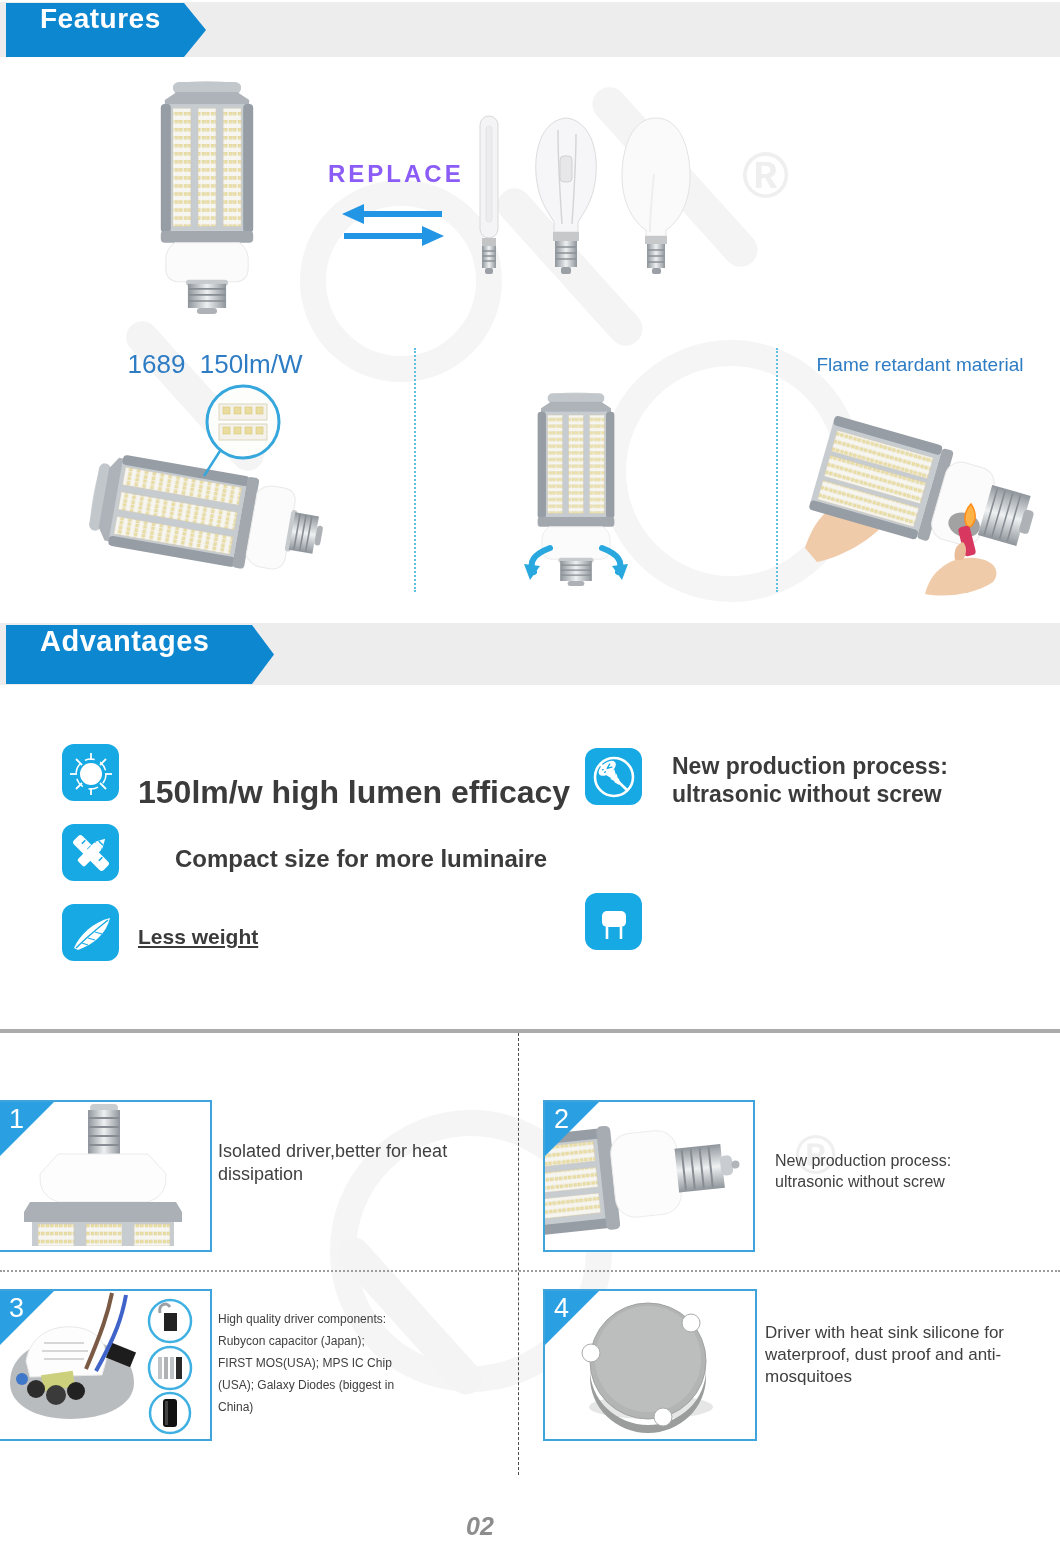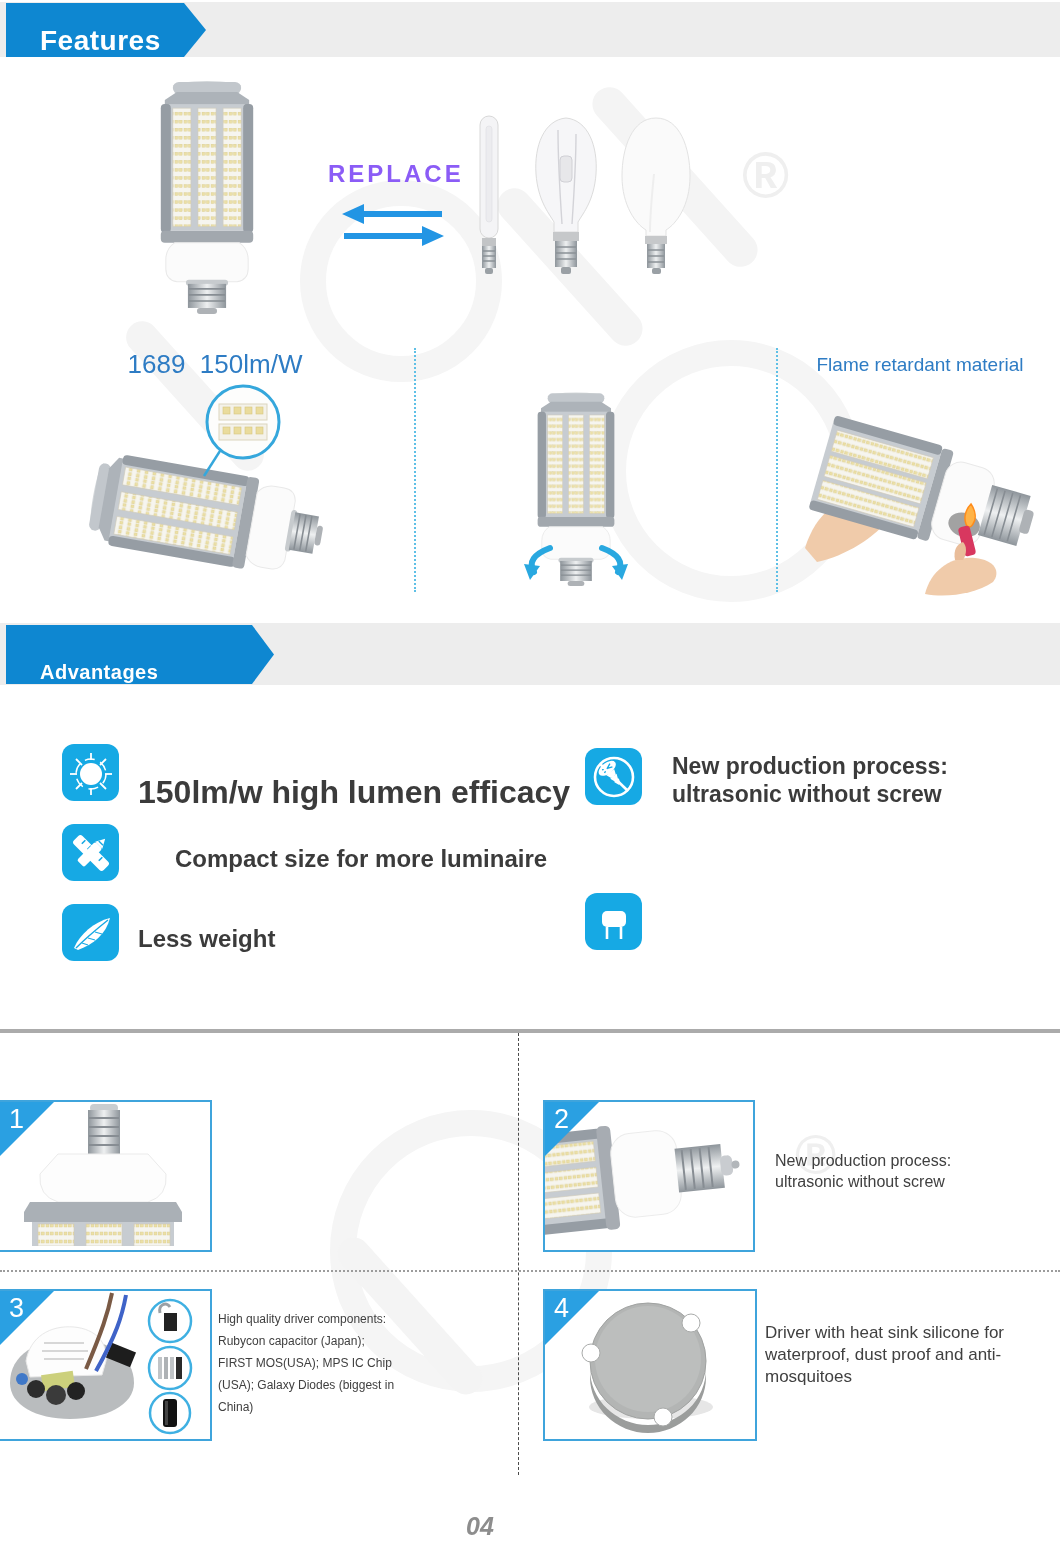--- a/index.html
+++ b/index.html
@@ -8,21 +8,21 @@
   .abs{position:absolute;}
 
   
   .wm-ring{position:absolute;border-radius:50%;border:26px solid #f5f5f5;}
   .wm-bar{position:absolute;background:#f4f4f4;border-radius:20px;}
   .wm-reg{position:absolute;color:#efefef;font-weight:bold;}
 
   
   .strip{position:absolute;left:0;width:1060px;background:#ededed;}
   .banner{position:absolute;background:#0e87d1;color:#fff;font-weight:bold;
-          display:flex;align-items:flex-end;
+          display:flex;align-items:flex-start;
           clip-path:polygon(0 0,calc(100% - 22px) 0,100% 50%,calc(100% - 22px) 100%,0 100%);}
   .banner span{padding-left:34px;letter-spacing:.5px;}
 
   .col-title{position:absolute;color:#2e7cc4;text-align:center;white-space:pre;}
   .v-div-cyan{position:absolute;width:0;border-left:2px dotted #5fc0e6;}
 
   .adv-icon{position:absolute;width:57px;height:57px;background:#16a9e4;border-radius:12px;
             display:flex;align-items:center;justify-content:center;}
   .adv-label{position:absolute;font-weight:bold;color:#3b3b3b;white-space:pre-line;}
 
@@ -191,21 +191,21 @@
       <path d="M198,68 v48 M206,68 v48 M214,68 v48 M222,68 v48" stroke="#878d93" stroke-width="1.6"></path>
       <rect x="230" y="80" width="10" height="24" rx="4" fill="#aeb2b6"></rect>
     </g>
     <path d="M171,126 C168,118 172,110 176,106 C180,112 182,120 178,126 C176,130 172,130 171,126 Z" fill="#ffb347" stroke="#ff8c1a" stroke-width="1.5"></path>
     <rect x="166" y="128" width="12" height="30" rx="4" transform="rotate(-14,172,143)" fill="#d8375f"></rect>
     <path d="M130,196 C136,172 156,158 180,160 C200,162 206,174 198,184 C180,196 152,200 130,196 Z" fill="#f0cbaa"></path>
     <path d="M160,162 C158,152 162,146 168,144 C172,148 172,156 168,162 Z" fill="#e9bd9a"></path>
   </svg>
 
   <div class="strip" style="top:623px;height:62px;"></div>
-  <div class="banner" style="left:6px;top:625px;width:268px;height:59px;font-size:20px;">
+  <div class="banner" style="left:6px;top:625px;width:268px;height:59px;font-size:29px;">
     <span>Advantages</span>
   </div>
 
   <div class="adv-icon" style="left:62px;top:744px;">
     <svg width="44" height="44" viewBox="0 0 44 44">
       <circle cx="22" cy="23" r="11" fill="#fff"></circle>
       <g stroke="#fff" stroke-width="1.8">
         <line x1="22" y1="2" x2="22" y2="9"></line>
           <line x1="22" y1="37" x2="22" y2="44"></line>
         <line x1="1" y1="23" x2="8" y2="23"></line>
@@ -235,21 +235,21 @@
   </div>
   <div class="adv-label" style="left:138px;top:845px;font-size:24px;margin-left:37px;">Compact size for more luminaire</div>
 
   <div class="adv-icon" style="left:62px;top:904px;">
     <svg width="46" height="46" viewBox="0 0 46 46">
       <path d="M6,38 C12,24 26,12 42,8 C38,24 26,34 10,40 Z" fill="#fff"></path>
       <path d="M8,38 C18,28 30,18 40,10" stroke="#16a9e4" stroke-width="1.4" fill="none"></path>
       <path d="M14,33 l6,2 M20,28 l7,2 M27,22 l7,2" stroke="#16a9e4" stroke-width="1.1"></path>
     </svg>
   </div>
-  <div class="adv-label" style="left:138px;top:925px;font-size:24px;">Less weight</div>
+  <div class="adv-label" style="left:138px;top:925px;font-size:21px;text-decoration:underline;">Less weight</div>
 
   <div class="adv-icon" style="left:585px;top:748px;">
     <svg width="46" height="46" viewBox="0 0 46 46">
       <circle cx="23" cy="23" r="19" fill="none" stroke="#fff" stroke-width="2.6"></circle>
       <g transform="rotate(-38,23,23)">
         <ellipse cx="23" cy="12" rx="10" ry="5.5" fill="#fff"></ellipse>
         <path d="M18,10 l10,4 M18,14 l10,-4" stroke="#16a9e4" stroke-width="1.4"></path>
         <path d="M18,17 h10 l-2,5 h-6 z M19,22 h8 l-2,5 h-4 z M20,27 h6 l-2,5 h-2 z" fill="#fff"></path>
       </g>
       <line x1="9" y1="10" x2="37" y2="37" stroke="#fff" stroke-width="2.6"></line>
@@ -278,20 +278,22 @@
       <path d="M58,52 L148,52 L166,72 Q168,94 148,100 L58,100 Q38,94 40,72 Z" fill="#fdfdfd" stroke="#ebebeb"></path>
       <polygon points="30,100 176,100 182,110 182,120 24,120 24,110" fill="#aab0b6"></polygon>
       <rect x="32" y="120" width="142" height="24" fill="#c7ccd1"></rect>
       <rect x="38" y="122" width="36" height="22" fill="url(#ledp)" stroke="#cfcaba" stroke-width="0.6"></rect>
       <rect x="86" y="122" width="36" height="22" fill="url(#ledp)" stroke="#cfcaba" stroke-width="0.6"></rect>
       <rect x="134" y="122" width="36" height="22" fill="url(#ledp)" stroke="#cfcaba" stroke-width="0.6"></rect>
     </svg>
     <div class="corner"></div>
     <div class="corner-num">1</div>
   </div>
+  <div class="detail-text" style="left:218px;top:1140px;width:280px;font-size:18px;line-height:23px;">Isolated driver,better for heat
+dissipation</div>
 
   <div class="detail-box" style="left:543px;top:1100px;width:208px;height:148px;">
     <svg width="204" height="144" viewBox="0 0 204 144">
       <g transform="rotate(-6,100,72)">
         <rect x="-12" y="28" width="72" height="88" fill="#c7ccd1"></rect>
         <rect x="-12" y="22" width="72" height="10" rx="4" fill="#969da4"></rect>
         <rect x="-12" y="112" width="72" height="10" rx="4" fill="#969da4"></rect>
         <rect x="-8" y="34" width="60" height="20" fill="url(#ledp)" stroke="#cfcaba" stroke-width="0.6"></rect>
         <rect x="-8" y="60" width="60" height="20" fill="url(#ledp)" stroke="#cfcaba" stroke-width="0.6"></rect>
         <rect x="-8" y="86" width="60" height="20" fill="url(#ledp)" stroke="#cfcaba" stroke-width="0.6"></rect>
@@ -357,15 +359,15 @@
       <circle cx="46" cy="62" r="9" fill="#fff" stroke="#a9abaa"></circle>
       <circle cx="118" cy="126" r="9" fill="#fff" stroke="#a9abaa"></circle>
     </svg>
     <div class="corner"></div>
     <div class="corner-num">4</div>
   </div>
   <div class="detail-text" style="left:765px;top:1322px;width:310px;font-size:17px;line-height:22px;">Driver with heat sink silicone for
 waterproof, dust proof and anti-
 mosquitoes</div>
 
-  <div class="page-num" style="left:430px;top:1512px;width:100px;font-size:25px;">04</div>
+  <div class="page-num" style="left:430px;top:1512px;width:100px;font-size:25px;">02</div>
 
 </div>
 
 </body></html>

